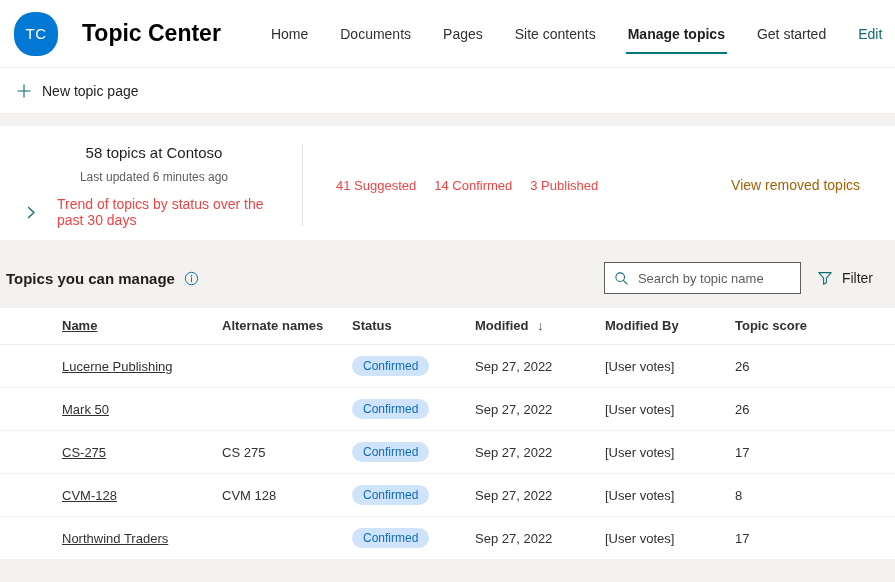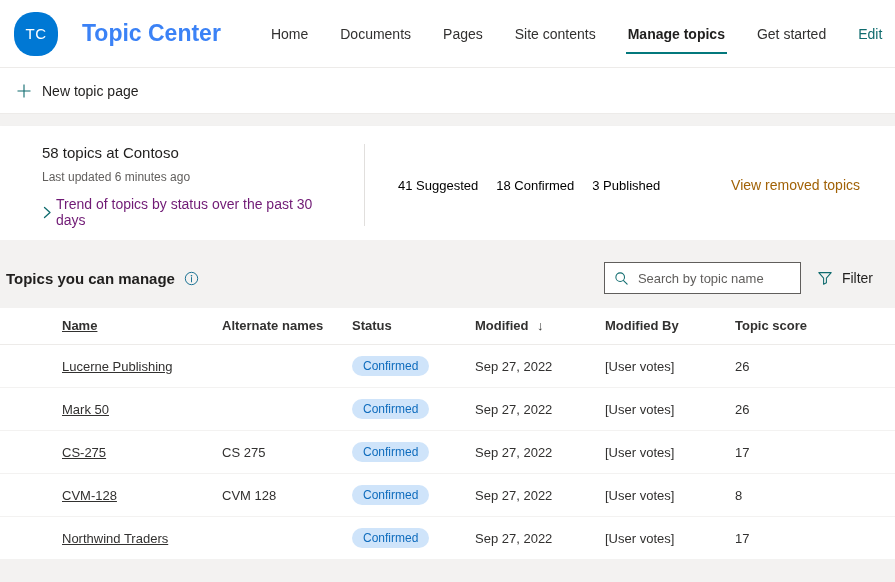--- a/index.html
+++ b/index.html
@@ -27,21 +27,21 @@
     display: flex; align-items: center; justify-content: center;
     font-size: 15px;
     letter-spacing: 0.5px;
     flex: 0 0 auto;
     margin-left: 6px;
     border-radius: 20px;
   }
   .site-title {
     font-size: 23px;
     font-weight: bold;
-    color: #3b82f6;
+    color: #000000;
     margin-left: 24px;
     white-space: nowrap;
   }
   .site-nav {
     display: flex;
     align-items: center;
     margin-left: 34px;
     height: 100%;
     gap: 0px;
   }
@@ -103,42 +103,43 @@
   .summary-card {
     margin-top: 12px;
     background: #ffffff;
     box-shadow: 0 1.6px 3.6px rgba(0,0,0,0.08), 0 0.3px 0.9px rgba(0,0,0,0.06);
     height: 114px;
     display: flex;
     align-items: stretch;
     padding: 18px 0 14px 0;
   }
   .sc-left {
-    padding-left: 42px;
+    padding-left: 26px;
     padding-right: 20px;
-    width: 365px;
+    width: 303px;
     display: flex;
     flex-direction: column;
     justify-content: flex-start;
     border-right: 1px solid #e1dfdd;
+    align-items: center;
   }
   .sc-title { font-size: 15px; color: #201f1e; margin-bottom: 9px; }
   .sc-sub   { font-size: 12px; color: #605e5c; margin-bottom: 12px; }
   .sc-trend {
-    display: flex; align-items: center; gap: 3px;
-    font-size: 14px; color: #701a75; cursor: pointer;
+    display: flex; align-items: center; gap: 20px;
+    font-size: 14px; color: #ef4444; cursor: pointer;
   }
   .chev { color: #0f6b6e; display: flex; }
   .sc-mid {
     display: flex;
     align-items: center;
     gap: 18px;
     padding-left: 33px;
     font-size: 13px;
-    color: #000000;
+    color: #ef4444;
     flex: 1 1 auto;
   }
   .sc-right {
     display: flex; align-items: center;
     padding-right: 35px;
   }
   .sc-link {
     font-size: 14px; color: #a16207; cursor: pointer; white-space: nowrap;
   }
 
@@ -254,21 +255,21 @@
         <span class="chev">
           <svg width="11" height="13" viewBox="0 0 11 13">
               <path d="M2.5 1.5L8 6.5l-5.5 5" stroke="currentColor" stroke-width="1.3" fill="none" stroke-linecap="round" stroke-linejoin="round"></path>
             </svg>
         </span>
         <span>Trend of topics by status over the past 30 days</span>
       </div>
     </div>
     <div class="sc-mid" id="stats-wrap">
         <span>41 Suggested</span>
-        <span>18 Confirmed</span>
+        <span>14 Confirmed</span>
         <span>3 Published</span>
       </div>
     <div class="sc-right">
       <span class="sc-link">View removed topics</span>
     </div>
   </div>
 
   <div class="list-bar">
     <div class="list-title-wrap">
       <span class="list-title">Topics you can manage</span>

